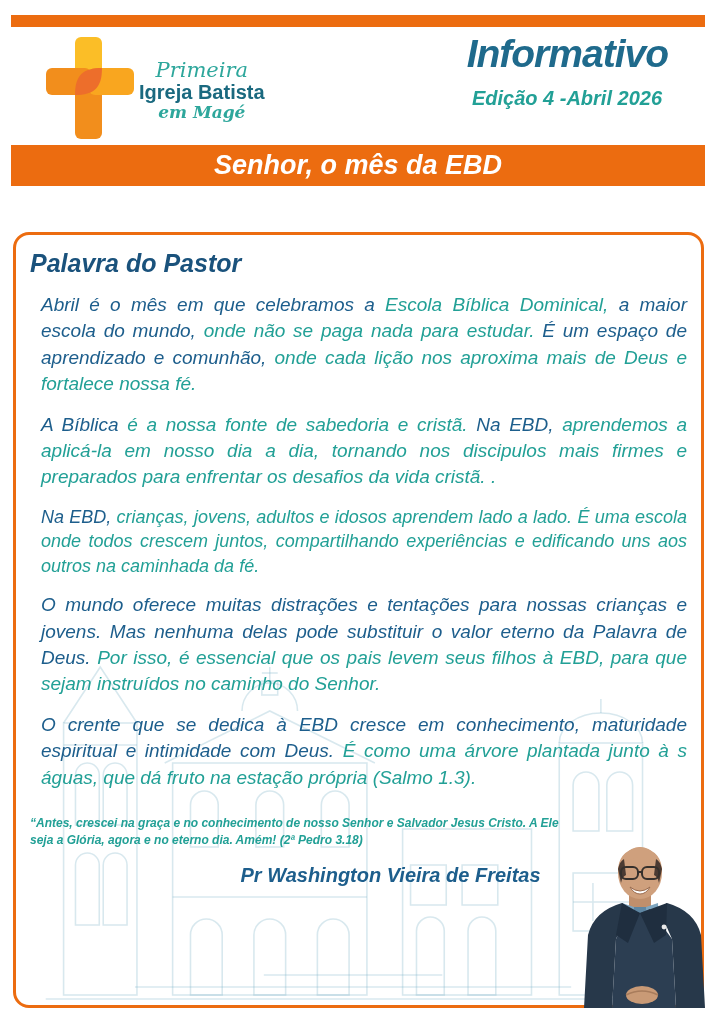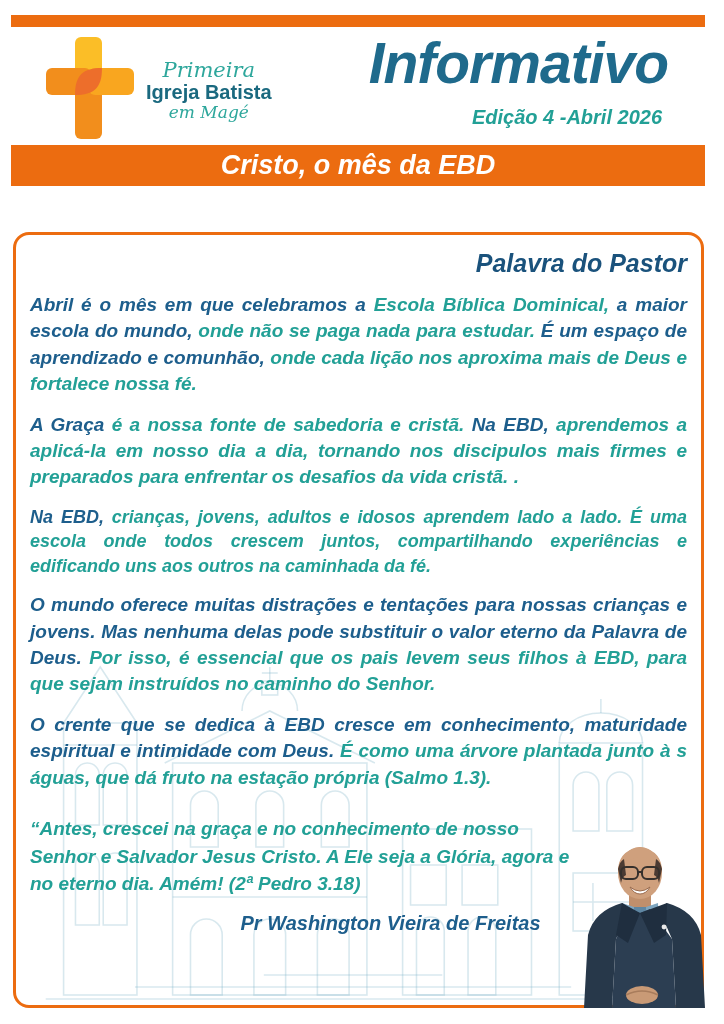--- a/index.html
+++ b/index.html
@@ -4,52 +4,52 @@
 <style>
   html,body{margin:0;padding:0;background:#ffffff;}
   .page{position:relative;width:724px;height:1024px;background:#ffffff;overflow:hidden;
         font-family:"Liberation Sans",sans-serif;}
 
   
   .top-bar{position:absolute;left:11px;top:15px;width:694px;height:12px;background:var(--orange);}
 
   
   .logo{position:absolute;left:46px;top:37px;display:flex;align-items:center;}
-  .logo-text{margin-left:12px;text-align:center;line-height:1;}
+  .logo-text{margin-left:5px;text-align:center;line-height:1;}
   .logo-script{display:block;font-family:"DejaVu Serif",serif;font-style:italic;font-size:21px;color:var(--logoteal);}
   .logo-name{display:block;font-weight:700;font-size:20px;color:var(--logonavy);margin:1px 0 2px;}
-  .logo-script2{display:block;font-family:"DejaVu Serif",serif;font-style:italic;font-size:17px;color:var(--logoteal);}
+  .logo-script2{display:block;font-family:"DejaVu Serif",serif;font-style:italic;font-size:17px;color:var(--logoteal);font-weight:bold;}
 
   .masthead{position:absolute;right:56px;top:34px;display:flex;flex-direction:column;align-items:flex-end;}
-  .masthead-title{font-size:57px;font-weight:700;font-style:italic;color:var(--mastnavy);letter-spacing:-1px;line-height:1.05;margin-left:36px;}
+  .masthead-title{font-size:39px;font-weight:700;font-style:italic;color:var(--mastnavy);letter-spacing:-1px;line-height:1.05;margin-left:36px;}
   .masthead-edition{font-size:20px;font-weight:700;font-style:italic;color:var(--teal);margin-top:12px;margin-right:6px;}
 
   
   .banner{position:absolute;left:11px;top:145px;width:694px;height:41px;background:var(--orange);
           display:flex;align-items:center;justify-content:center;}
   .banner span{color:#ffffff;font-size:27px;font-weight:700;font-style:italic;}
 
   .subtitle{position:absolute;left:0;top:196px;width:724px;text-align:center;
             font-size:21px;font-weight:700;font-style:italic;color:var(--navy);}
 
   
   .content-box{position:absolute;left:13px;top:232px;width:691px;height:776px;
                border:3px solid var(--orange);border-radius:16px;box-sizing:border-box;}
   .box-clip{position:absolute;inset:0;overflow:hidden;border-radius:12px;z-index:1;}
   .watermark{position:absolute;left:0;bottom:0;width:100%;height:390px;}
 
   .box-inner{position:relative;z-index:2;padding:10px 14px 0 14px;}
-  .article-heading{margin:4px 0 0 0;text-align:right;font-size:25px;font-weight:700;font-style:italic;color:var(--headnavy);}
+  .article-heading{margin:4px 0 0 0;text-align:left;font-size:25px;font-weight:700;font-style:italic;color:var(--headnavy);}
 
-  .para{margin:14px 0 0 0;text-align:justify;font-size:19px;font-weight:700;font-style:italic;line-height:1.39;}
+  .para{margin:14px 0 0 11px;text-align:justify;font-size:19px;font-weight:400;font-style:italic;line-height:1.39;}
   .para-small{font-size:18px;line-height:1.36;}
   .run-navy{color:var(--navy);}
   .run-teal{color:var(--teal);}
 
-  .quote{margin-top:24px;width:548px;font-size:19px;font-weight:700;font-style:italic;
+  .quote{margin-top:24px;width:548px;font-size:12px;font-weight:700;font-style:italic;
          color:var(--teal);line-height:1.45;text-align:left;}
   .signature{margin-top:14px;text-align:center;padding-left:64px;font-size:20px;font-weight:700;font-style:italic;color:var(--navy);}
 
   .portrait{position:absolute;right:-16px;bottom:-3px;width:145px;height:165px;z-index:4;}
 </style>
 </head>
 <body>
 
 <div class="page">
 
@@ -71,21 +71,21 @@
       <span class="logo-script2">em Magé</span>
     </span>
   </div>
 
   <div class="masthead">
     <div class="masthead-title">Informativo</div>
     <div class="masthead-edition">Edição 4 -Abril  2026</div>
   </div>
 
   <div class="banner">
-    <span>Cristo, o mês da EBD</span>
+    <span>Senhor, o mês da EBD</span>
   </div>
 
 
   <div class="content-box">
 
     <div class="box-clip">
       <svg class="watermark" viewBox="0 0 691 390" preserveAspectRatio="none" fill="none" stroke="#7DB4C8" stroke-opacity="0.30" stroke-width="1.6">
 
         <rect x="48" y="108" width="74" height="272"></rect>
         <path d="M48 108 L85 52 L122 108"></path>
@@ -126,21 +126,21 @@
         <line x1="30" y1="384" x2="660" y2="384"></line>
         <line x1="120" y1="372" x2="560" y2="372"></line>
         <line x1="250" y1="360" x2="430" y2="360"></line>
       </svg>
     </div>
 
     <div class="box-inner">
       <h2 class="article-heading">Palavra do Pastor</h2>
       <div id="paragraphs">
           <p class="para"><span class="run-navy">Abril é o mês em que celebramos a </span><span class="run-teal">Escola Bíblica Dominical,</span><span class="run-navy"> a maior escola do mundo, </span><span class="run-teal">onde não se paga nada para estudar. </span><span class="run-navy">É um espaço de aprendizado e comunhão, </span><span class="run-teal">onde cada lição nos aproxima mais de Deus e fortalece nossa fé.</span></p>
-          <p class="para"><span class="run-navy">A Graça </span><span class="run-teal">é a nossa fonte de sabedoria e cristã. </span><span class="run-navy">Na EBD, </span><span class="run-teal">aprendemos a aplicá-la em nosso dia a dia, tornando nos discipulos mais firmes e preparados para enfrentar os desafios da vida cristã. .</span></p>
+          <p class="para"><span class="run-navy">A Bíblica </span><span class="run-teal">é a nossa fonte de sabedoria e cristã. </span><span class="run-navy">Na EBD, </span><span class="run-teal">aprendemos a aplicá-la em nosso dia a dia, tornando nos discipulos mais firmes e preparados para enfrentar os desafios da vida cristã. .</span></p>
           <p class="para para-small"><span class="run-navy">Na EBD, </span><span class="run-teal">crianças, jovens, adultos e idosos aprendem lado a lado. É uma escola onde todos crescem juntos, compartilhando experiências e edificando uns aos outros na caminhada da fé.</span></p>
           <p class="para"><span class="run-navy">O mundo oferece muitas distrações e tentações para nossas crianças e jovens. Mas nenhuma delas pode substituir o valor eterno da Palavra de Deus. </span><span class="run-teal">Por isso, é essencial que os pais levem seus filhos à  EBD, para que sejam instruídos no caminho do Senhor.</span></p>
           <p class="para"><span class="run-navy">O crente que se dedica à  EBD cresce em conhecimento, maturidade espiritual e intimidade com Deus. </span><span class="run-teal">É como uma árvore plantada junto à s águas, que dá fruto na estação própria (Salmo 1.3).</span></p>
         </div>
       <div class="quote">“Antes, crescei na graça e no conhecimento de nosso Senhor e Salvador Jesus Cristo. A Ele seja a Glória, agora e no eterno dia. Amém! (2ª Pedro 3.18)</div>
       <div class="signature">Pr Washington Vieira de Freitas</div>
     </div>
 
     <svg class="portrait" viewBox="0 0 145 165">
 

